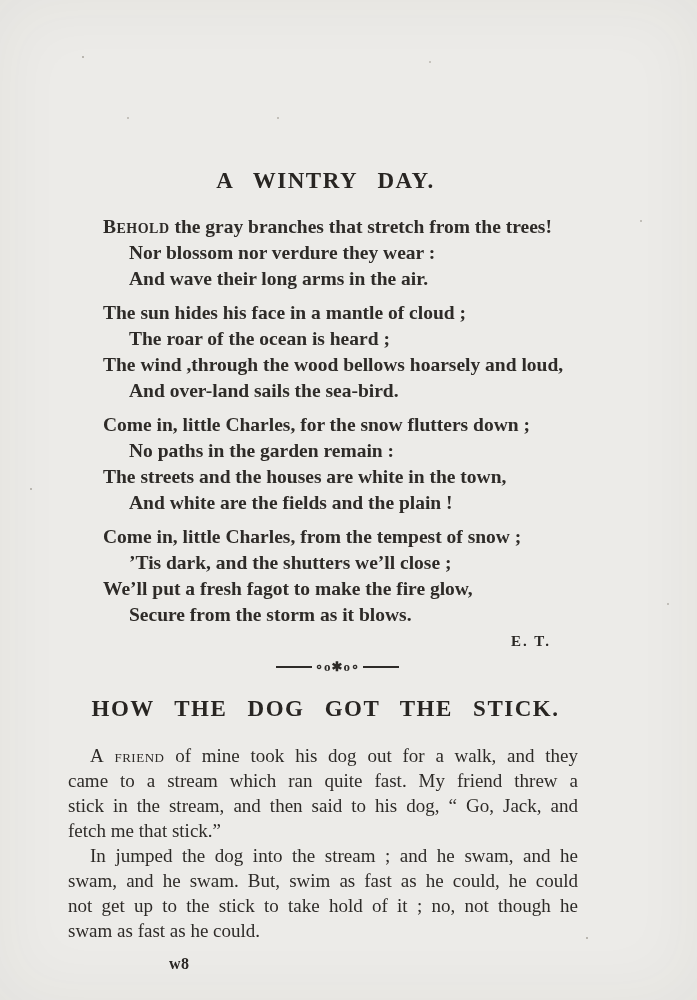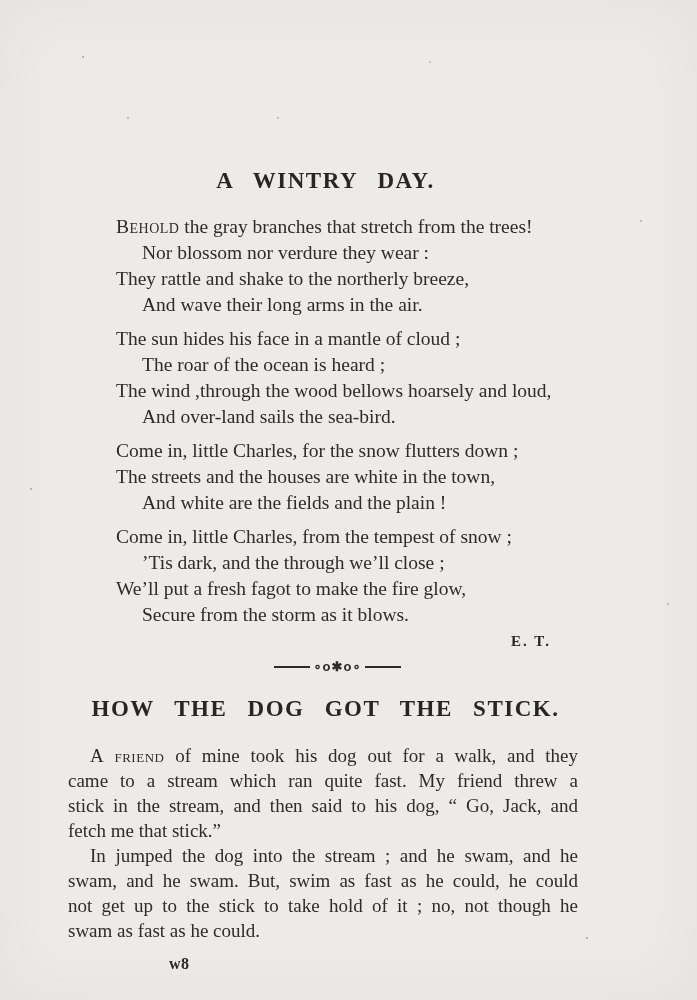--- a/index.html
+++ b/index.html
@@ -30,21 +30,21 @@
     text-align:center;
     transform:translateX(-23px);
     font-size:23px; font-weight:bold; line-height:26px;
     letter-spacing:1.5px; word-spacing:13px;
     color:#282522;
   }
   #poem-title  { top:168px; }
   #story-title { top:696px; }
 
   .poem-block {
-    position:absolute; left:116px; top:214px;
+    position:absolute; left:103px; top:214px;font-weight:bold;
   }
   .stanza { margin:0 0 8px 0; }
   .poem-line {
     font-size:19.5px; line-height:26px;
     white-space:pre;
   }
   .poem-line.indent { padding-left:26px; }
   .sc { font-variant:small-caps; letter-spacing:0.5px; }
 
   .signature {
@@ -58,21 +58,21 @@
     display:flex; align-items:center; justify-content:center;
     transform:translateX(-11px);
   }
   .divider .rule {
     display:inline-block; width:36px; height:0;
     border-top:2px solid #2e2b28;
   }
   .divider .ornament-glyphs {
     font-size:13px; line-height:13px; letter-spacing:1px;
     padding:0 3px; font-weight:bold; color:#2e2b28;
-    font-family:Liberation Sans, sans-serif;
+    font-family:Liberation Serif, serif;
   }
 
   .story-block {
     position:absolute; left:68px; top:743px; width:510px;
   }
   .prose-line {
     font-size:19px; line-height:25px; height:25px;
     text-align:justify; text-align-last:justify;
   }
   .prose-line.first { text-indent:22px; }
@@ -88,37 +88,37 @@
 <body>
 
 <div class="page">
 
   <div class="doc-title" id="poem-title">A WINTRY DAY.</div>
 
   <div class="poem-block">
       <div class="stanza">
         <div class="poem-line"><span class="sc">Behold</span> the gray branches that stretch from the trees!</div>
         <div class="poem-line indent">Nor blossom nor verdure they wear :</div>
-        <div class="poem-line">They rattle and shake to the northerly breeze,</div>
         <div class="poem-line indent">And wave their long arms in the air.</div>
       </div>
       <div class="stanza">
         <div class="poem-line">The sun hides his face in a mantle of cloud ;</div>
         <div class="poem-line indent">The roar of the ocean is heard ;</div>
         <div class="poem-line">The wind ,through the wood bellows hoarsely and loud,</div>
         <div class="poem-line indent">And over-land sails the sea-bird.</div>
       </div>
       <div class="stanza">
         <div class="poem-line">Come in, little Charles, for the snow flutters down ;</div>
+        <div class="poem-line indent">No paths in the garden remain :</div>
         <div class="poem-line">The streets and the houses are white in the town,</div>
         <div class="poem-line indent">And white are the fields and the plain !</div>
       </div>
       <div class="stanza">
         <div class="poem-line">Come in, little Charles, from the tempest of snow ;</div>
-        <div class="poem-line indent">’Tis dark, and the through we’ll close ;</div>
+        <div class="poem-line indent">’Tis dark, and the shutters we’ll close ;</div>
         <div class="poem-line">We’ll put a fresh fagot to make the fire glow,</div>
         <div class="poem-line indent">Secure from the storm as it blows.</div>
       </div>
     </div>
 
   <div class="signature">E. T.</div>
 
   <div class="divider">
     <span class="rule"></span>
     <span class="ornament-glyphs">∘o✱o∘</span>

